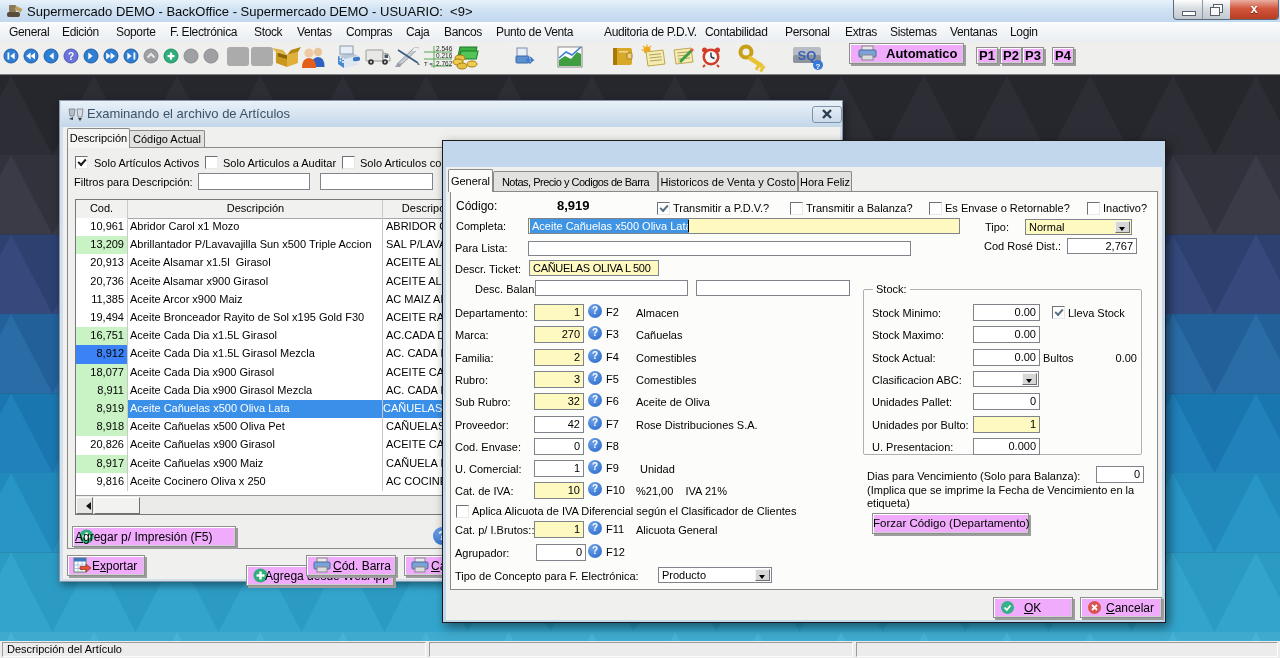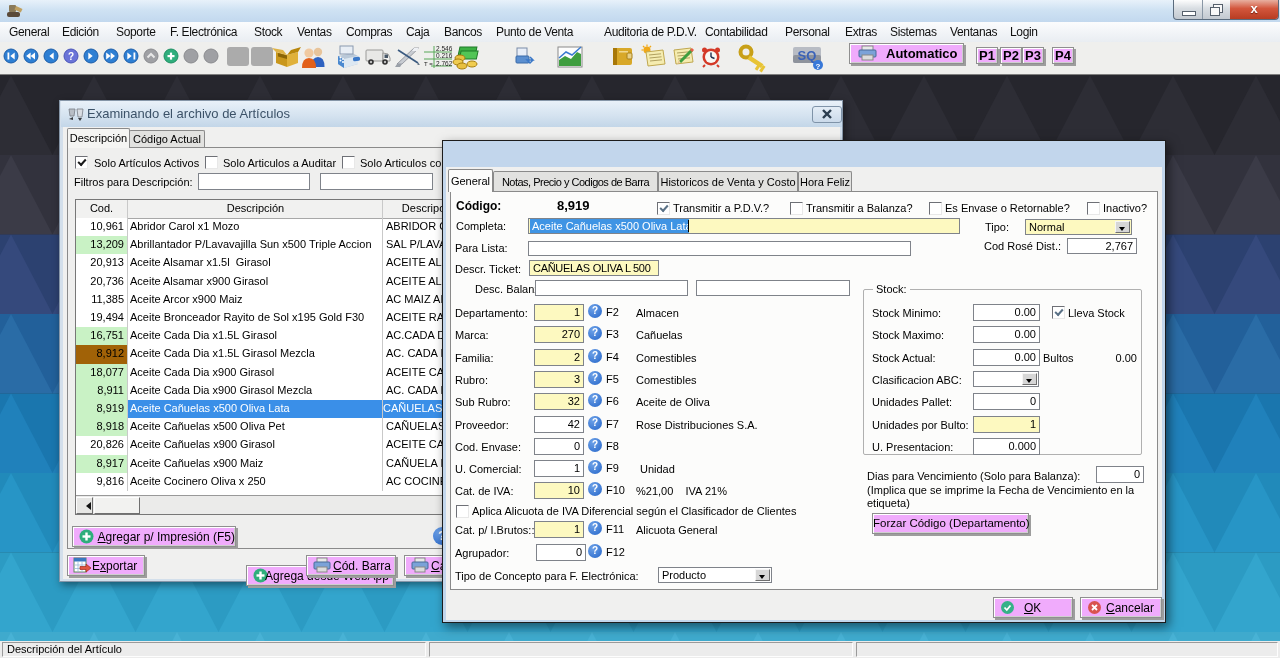--- a/index.html
+++ b/index.html
@@ -188,20 +188,21 @@
       <polygon points="1214.5,637.5 1297.5,637.5 1256.0,558.0" fill="#48b2d5"></polygon>
       <polygon points="1297.5,637.5 1380.5,637.5 1339.0,558.0" fill="#48b2d5"></polygon>
     </svg>
   </div>
 <div class="abs" id="titlebar">
     <svg class="abs" style="left:6px;top:3px" width="18" height="16">
       <rect x="1" y="9" width="13" height="5" rx="2" fill="#5a4a3a"></rect>
       <rect x="3" y="2" width="7" height="7" rx="1" fill="#8a7a5a"></rect>
       <rect x="9" y="4" width="7" height="4" fill="#c0a060" transform="rotate(25 12 6)"></rect>
     </svg>
+    <div class="abs" id="titletext">Supermercado DEMO - BackOffice - Supermercado DEMO - USUARIO:&nbsp; &lt;9&gt;</div>
     <div class="abs" style="left:1173px;top:0;width:104px;height:19px;border:1px solid #5a6b7d;border-top:none;border-radius:0 0 4px 4px;overflow:hidden;background:linear-gradient(#fdfdfd,#d8dde2 45%,#c3c9d0);">
       <div class="abs" style="left:0;top:0;width:28px;height:19px;border-right:1px solid #8a97a5;">
         <div class="abs" style="left:8px;top:11px;width:12px;height:3px;background:#fff;border:1px solid #56606c;"></div>
       </div>
       <div class="abs" style="left:28px;top:0;width:28px;height:19px;border-right:1px solid #8a97a5;">
         <div class="abs" style="left:11px;top:4px;width:8px;height:7px;border:1px solid #56606c;background:#f8f8f8;"></div>
         <div class="abs" style="left:8px;top:7px;width:8px;height:7px;border:1px solid #56606c;background:#f8f8f8;"></div>
       </div>
       <div class="abs" style="left:56px;top:0;width:48px;height:19px;background:linear-gradient(#e8b0a0,#d3563c 45%,#b83c22);color:#fff;font-weight:bold;font-size:13px;text-align:center;line-height:18px;text-shadow:0 1px 1px #702010;">x</div>
     </div>
@@ -456,21 +457,21 @@
           <div class="abs num" style="left:0;top:0;width:48px;background:#fff;height:16.2px;padding-top:2px;">19,494</div>
           <span class="abs" style="left:54px;top:2px;">Aceite Bronceador Rayito de Sol x195 Gold F30</span>
           <span class="abs" style="left:310px;top:2px;">ACEITE RAYITO</span>
         </div>
         <div class="abs" style="left:0;top:127.2px;width:759px;height:18.2px;">
           <div class="abs num" style="left:0;top:0;width:48px;background:#c9f2c5;height:16.2px;padding-top:2px;">16,751</div>
           <span class="abs" style="left:54px;top:2px;">Aceite Cada Dia x1.5L Girasol</span>
           <span class="abs" style="left:310px;top:2px;">AC.CADA DIA</span>
         </div>
         <div class="abs" style="left:0;top:145.4px;width:759px;height:18.2px;">
-          <div class="abs num" style="left:0;top:0;width:48px;background:#a16207;height:16.2px;padding-top:2px;">8,912</div>
+          <div class="abs num" style="left:0;top:0;width:48px;background:#3b82f6;height:16.2px;padding-top:2px;">8,912</div>
           <span class="abs" style="left:54px;top:2px;">Aceite Cada Dia x1.5L Girasol Mezcla</span>
           <span class="abs" style="left:310px;top:2px;">AC. CADA DIA</span>
         </div>
         <div class="abs" style="left:0;top:163.6px;width:759px;height:18.2px;">
           <div class="abs num" style="left:0;top:0;width:48px;background:#c9f2c5;height:16.2px;padding-top:2px;">18,077</div>
           <span class="abs" style="left:54px;top:2px;">Aceite Cada Dia x900 Girasol</span>
           <span class="abs" style="left:310px;top:2px;">ACEITE CADA</span>
         </div>
         <div class="abs" style="left:0;top:181.8px;width:759px;height:18.2px;">
           <div class="abs num" style="left:0;top:0;width:48px;background:#c9f2c5;height:16.2px;padding-top:2px;">8,911</div>
@@ -512,21 +513,21 @@
           </div>
           <div class="abs" style="left:18px;top:1px;width:46px;height:17px;background:#f2f2f0;border:1px solid;border-color:#fdfdfd #6f6f6f #6f6f6f #fdfdfd;box-sizing:border-box;"></div>
         </div>
       </div>
       <div class="btn" style="left:9px;top:399px;width:162px;height:19px;">
         <svg class="abs" style="left:6px;top:2px" width="15" height="15">
           <circle cx="7.5" cy="7.5" r="7" fill="#2fae7c"></circle>
           <rect x="3.5" y="6.3" width="8" height="2.4" fill="#fff"></rect>
           <rect x="6.3" y="3.5" width="2.4" height="8" fill="#fff"></rect>
         </svg>
-        <span style="position:absolute;left:0;right:0;top:3px;text-align:right;padding-left:8px;"><u>A</u>gregar p/ Impresión (F5)</span>
+        <span style="position:absolute;left:0;right:0;top:3px;text-align:left;padding-left:2px;"><u>A</u>gregar p/ Impresión (F5)</span>
       </div>
       <div class="btn" style="left:183px;top:399px;width:146px;height:19px;margin-top:39px;">
         <svg class="abs" style="left:6px;top:2px" width="15" height="15">
           <circle cx="7.5" cy="7.5" r="7" fill="#2fae7c"></circle>
           <rect x="3.5" y="6.3" width="8" height="2.4" fill="#fff"></rect>
           <rect x="6.3" y="3.5" width="2.4" height="8" fill="#fff"></rect>
         </svg>
         <span style="position:absolute;left:0;right:0;top:3px;text-align:center;padding-left:14px;">Agrega desde WebApp</span>
       </div>
       <div class="abs" style="left:370px;top:400px;width:18px;height:18px;border-radius:50%;background:radial-gradient(circle at 35% 30%,#6ea2e8,#3a77d2 70%);color:#fff;font-weight:bold;font-size:12px;text-align:center;line-height:18px;">?</div>
@@ -562,21 +563,21 @@
       </div>
     </div>
   </div>
 <div class="win" style="left:442px;top:140px;width:724px;height:483px;background:#c2d6ec;border:1px solid #1c1c1c;box-sizing:border-box;z-index:3;box-shadow:3px 4px 10px rgba(0,0,0,0.5);">
     <div class="abs" style="left:3px;top:26px;width:716px;height:453px;background:#f0f0ef;">
       <div class="tab on" style="left:2px;top:2px;width:43px;height:22px;line-height:22px;background:#fcfcfb;">General</div>
       <div class="tab off" style="left:47px;top:4px;width:163px;height:20px;line-height:20px;letter-spacing:-0.5px;">Notas, Precio y Codigos de Barra</div>
       <div class="tab off" style="left:212px;top:4px;width:138px;height:20px;line-height:20px;">Historicos de Venta y Costo</div>
       <div class="tab off" style="left:352px;top:4px;width:52px;height:20px;line-height:20px;">Hora Feliz</div>
       <div class="abs" style="left:4px;top:24px;width:708px;height:399px;border:1px solid #8a8a8a;background:#fcfcfb;box-sizing:border-box;"></div>
-      <span class="lbl" style="left:10px;top:32px;font-weight:bold;font-size:12px;">Código:</span>
+      <span class="lbl" style="left:10px;top:32px;font-weight:normal;font-size:12px;">Código:</span>
       <span class="lbl" style="left:111px;top:31px;font-weight:bold;font-size:13px;">8,919</span>
       <div class="cb" style="left:211px;top:35px;">
         <div class="ck" style="border-color:#5a7186"></div>
       </div>
       <span class="lbl" style="left:227px;top:35px;">Transmitir a P.D.V.?</span>
       <div class="cb" style="left:344px;top:35px;"></div>
       <span class="lbl" style="left:360px;top:35px;">Transmitir a Balanza?</span>
       <div class="cb" style="left:483px;top:35px;"></div>
       <span class="lbl" style="left:499px;top:35px;">Es Envase o Retornable?</span>
       <div class="cb" style="left:641px;top:35px;"></div>

